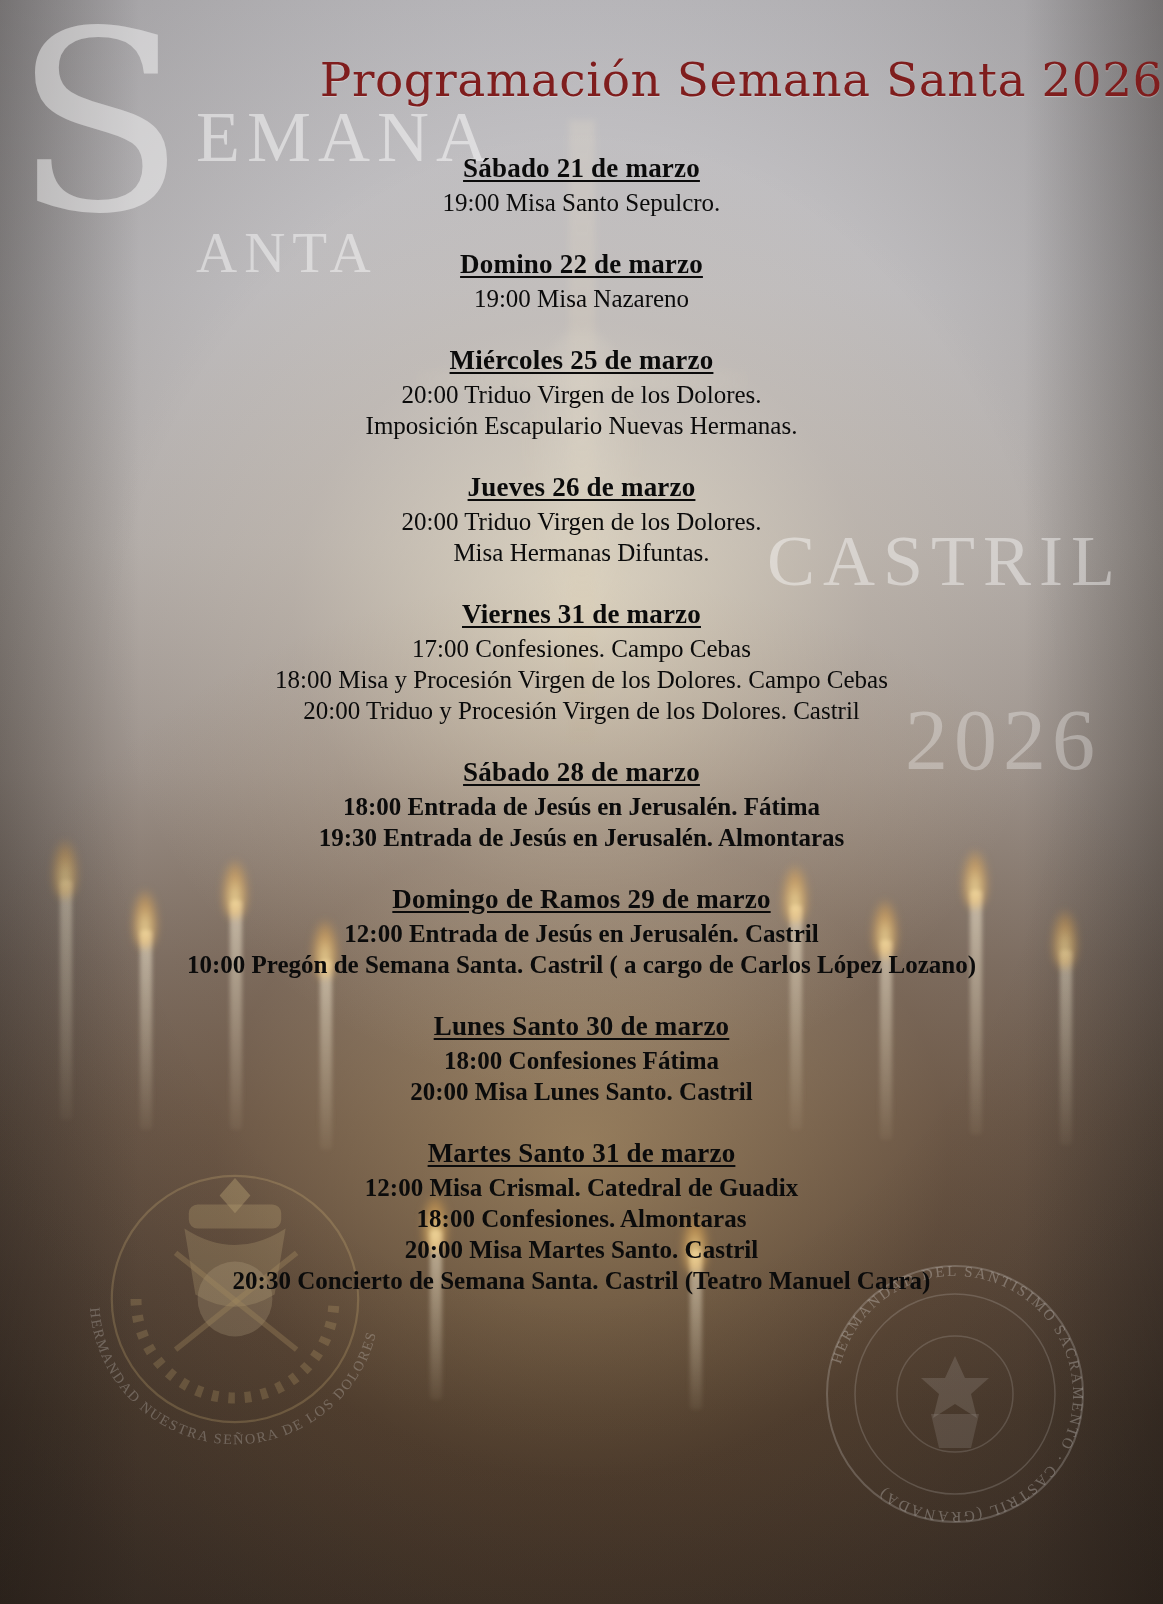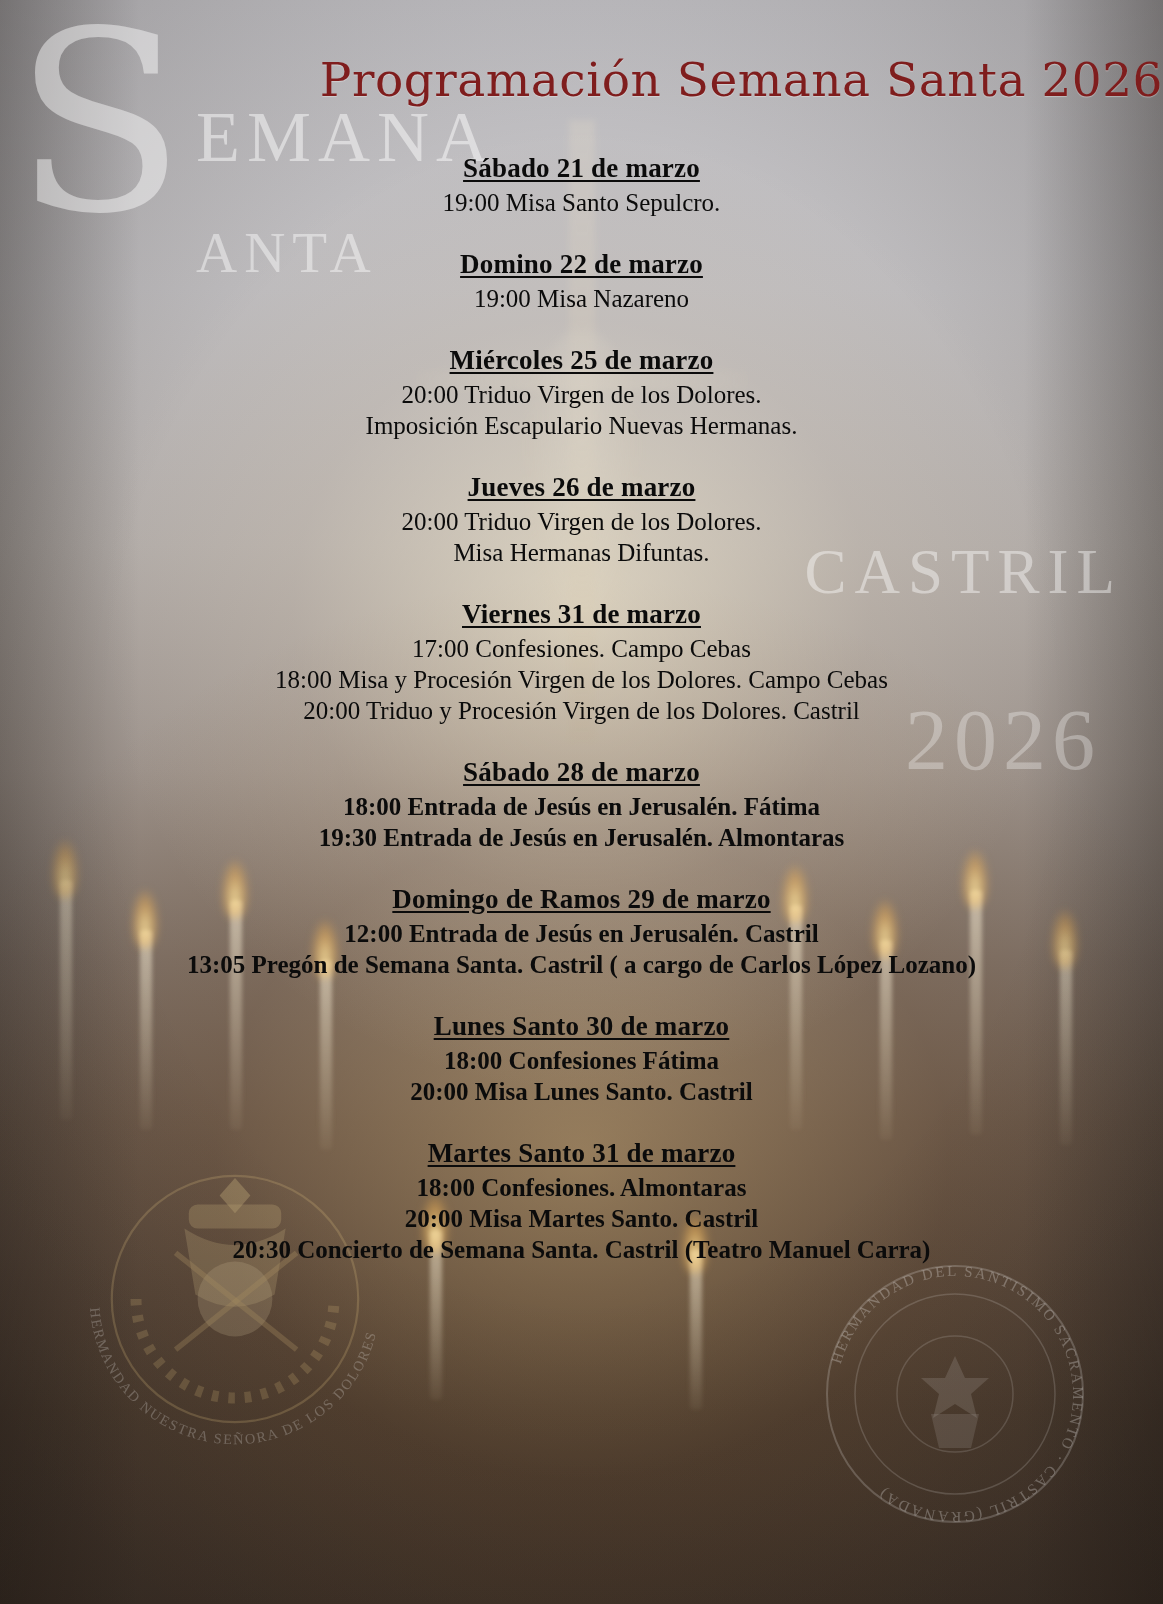--- a/index.html
+++ b/index.html
@@ -114,24 +114,23 @@
     letter-spacing: 7px;
   }
   .wm-santa {
     left: 196px; top: 220px;
     font-size: 57px;
     color: rgba(255,255,255,0.44);
     letter-spacing: 7px;
   }
   .wm-castril {
     right: 40px; top: 520px;
-    font-size: 63px;
+    font-size: 72px;
     color: rgba(255,255,255,0.42);
     letter-spacing: 8px;
-    margin-top: 16px;
   }
   .wm-2026 {
     right: 62px; top: 650px;
     font-size: 86px;
     color: rgba(255,255,255,0.30);
     letter-spacing: 6px;
     margin-top: 40px;
   }
 
   
@@ -306,28 +305,29 @@
           <div class="day-line">20:00 Triduo y Procesión Virgen de los Dolores. Castril</div>
         </li>
         <li class="day-block">
           <div class="day-head">Sábado 28 de marzo</div>
           <div class="day-line bold">18:00 Entrada de Jesús en Jerusalén. Fátima</div>
           <div class="day-line bold">19:30 Entrada de Jesús en Jerusalén. Almontaras</div>
         </li>
         <li class="day-block">
           <div class="day-head">Domingo de Ramos 29 de marzo</div>
           <div class="day-line bold">12:00 Entrada de Jesús en Jerusalén. Castril</div>
-          <div class="day-line bold">13:05 Pregón de Semana Santa. Castril ( a cargo de Carlos López Lozano)</div>
+          <div class="day-line bold">10:00 Pregón de Semana Santa. Castril ( a cargo de Carlos López Lozano)</div>
         </li>
         <li class="day-block">
           <div class="day-head">Lunes Santo 30 de marzo</div>
           <div class="day-line bold">18:00 Confesiones Fátima</div>
           <div class="day-line bold">20:00 Misa Lunes Santo. Castril</div>
         </li>
         <li class="day-block">
           <div class="day-head">Martes Santo 31 de marzo</div>
+          <div class="day-line bold">12:00 Misa Crismal. Catedral de Guadix</div>
           <div class="day-line bold">18:00 Confesiones. Almontaras</div>
           <div class="day-line bold">20:00 Misa Martes Santo. Castril</div>
           <div class="day-line bold">20:30 Concierto de Semana Santa. Castril (Teatro Manuel Carra)</div>
         </li>
       </ul>
   </div>
 </div>
 
 </body></html>

